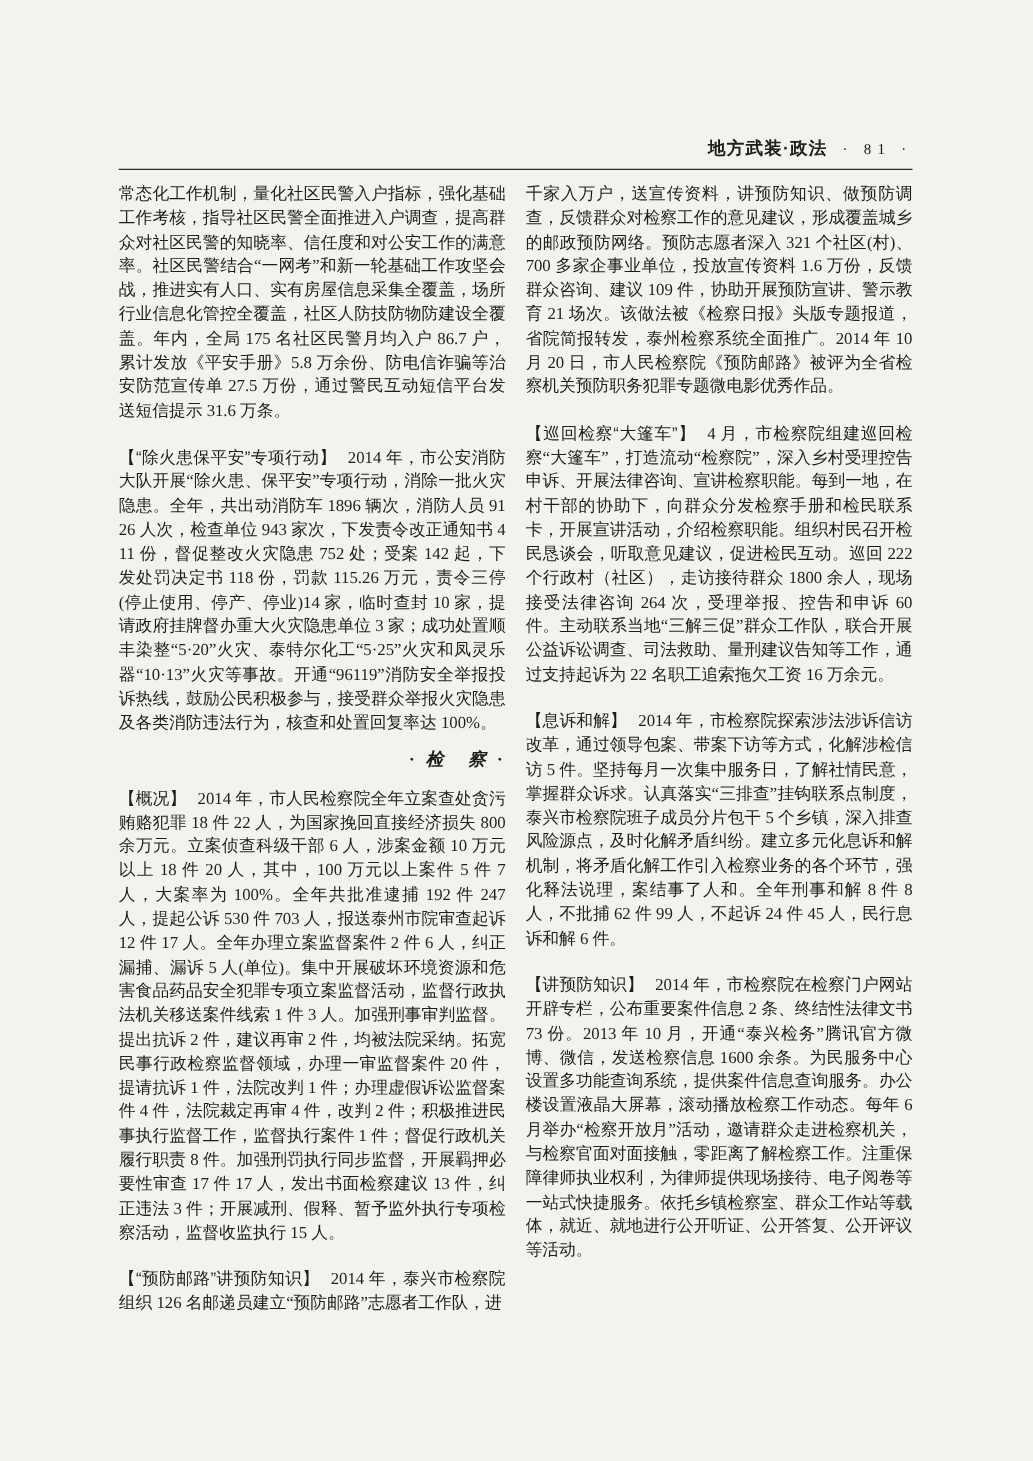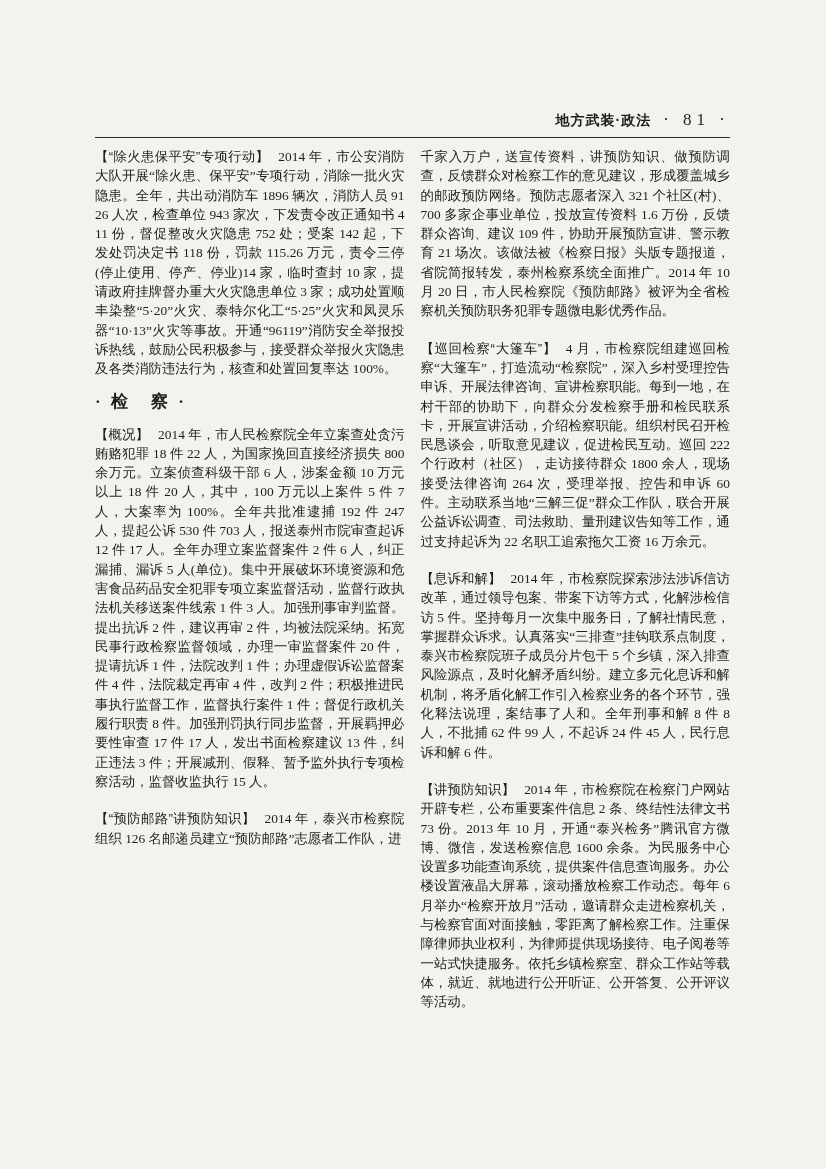--- a/index.html
+++ b/index.html
@@ -22,21 +22,21 @@
     gap: 12px;
     padding-bottom: 7px;
   }
   .header-title {
     font-family: "Liberation Sans", "DejaVu Sans", sans-serif;
     font-weight: bold;
     font-size: 14px;
     letter-spacing: 1px;
   }
   .header-page {
-    font-size: 17px;
+    font-size: 12px;
     letter-spacing: 5px;
   }
   .header-rule {
     border: none;
     border-top: 1.6px solid #2b2b2b;
     margin: 0 0 9px 0;
   }
   .columns {
     display: flex;
     gap: 16px;
@@ -50,42 +50,44 @@
     text-justify: inter-ideograph;
     word-break: break-all;
   }
   p.para + p.para { margin-top: 18px; }
   .para-heading {
     font-family: "Liberation Sans", "DejaVu Sans", sans-serif;
     font-weight: normal;
     margin-right: 9px;
   }
   h2.section-title {
-    font-size: 17px;
+    font-size: 14px;
     font-weight: bold;
-    text-align: left;
+    text-align: right;
     letter-spacing: 3px;
     margin: 11px 0 12px 0;
     font-family: "Liberation Serif", "DejaVu Serif", serif;
+    font-style: italic;
   }
 </style>
 </head>
 <body>
 
 <div class="page">
 
   <header class="page-header">
     <span class="header-title">地方武装·政法</span>
     <span class="header-page">· 81 ·</span>
   </header>
   <hr class="header-rule">
 
   <main class="columns">
 
     <section class="col">
+      <p class="para"><span>常态化工作机制，量化社区民警入户指标，强化基础工作考核，指导社区民警全面推进入户调查，提高群众对社区民警的知晓率、信任度和对公安工作的满意率。社区民警结合“一网考”和新一轮基础工作攻坚会战，推进实有人口、实有房屋信息采集全覆盖，场所行业信息化管控全覆盖，社区人防技防物防建设全覆盖。年内，全局 175 名社区民警月均入户 86.7 户，累计发放《平安手册》5.8 万余份、防电信诈骗等治安防范宣传单 27.5 万份，通过警民互动短信平台发送短信提示 31.6 万条。</span></p>
 
       <p class="para"><span class="para-heading">【“除火患保平安”专项行动】</span><span>2014 年，市公安消防大队开展“除火患、保平安”专项行动，消除一批火灾隐患。全年，共出动消防车 1896 辆次，消防人员 9126 人次，检查单位 943 家次，下发责令改正通知书 411 份，督促整改火灾隐患 752 处；受案 142 起，下发处罚决定书 118 份，罚款 115.26 万元，责令三停(停止使用、停产、停业)14 家，临时查封 10 家，提请政府挂牌督办重大火灾隐患单位 3 家；成功处置顺丰染整“5·20”火灾、泰特尔化工“5·25”火灾和凤灵乐器“10·13”火灾等事故。开通“96119”消防安全举报投诉热线，鼓励公民积极参与，接受群众举报火灾隐患及各类消防违法行为，核查和处置回复率达 100%。</span></p>
 
       <h2 class="section-title">· 检　察 ·</h2>
 
       <p class="para"><span class="para-heading">【概况】</span><span>2014 年，市人民检察院全年立案查处贪污贿赂犯罪 18 件 22 人，为国家挽回直接经济损失 800 余万元。立案侦查科级干部 6 人，涉案金额 10 万元以上 18 件 20 人，其中，100 万元以上案件 5 件 7 人，大案率为 100%。全年共批准逮捕 192 件 247 人，提起公诉 530 件 703 人，报送泰州市院审查起诉 12 件 17 人。全年办理立案监督案件 2 件 6 人，纠正漏捕、漏诉 5 人(单位)。集中开展破坏环境资源和危害食品药品安全犯罪专项立案监督活动，监督行政执法机关移送案件线索 1 件 3 人。加强刑事审判监督。提出抗诉 2 件，建议再审 2 件，均被法院采纳。拓宽民事行政检察监督领域，办理一审监督案件 20 件，提请抗诉 1 件，法院改判 1 件；办理虚假诉讼监督案件 4 件，法院裁定再审 4 件，改判 2 件；积极推进民事执行监督工作，监督执行案件 1 件；督促行政机关履行职责 8 件。加强刑罚执行同步监督，开展羁押必要性审查 17 件 17 人，发出书面检察建议 13 件，纠正违法 3 件；开展减刑、假释、暂予监外执行专项检察活动，监督收监执行 15 人。</span></p>
 
       <p class="para"><span class="para-heading">【“预防邮路”讲预防知识】</span><span>2014 年，泰兴市检察院组织 126 名邮递员建立“预防邮路”志愿者工作队，进</span></p>
     </section>
 

